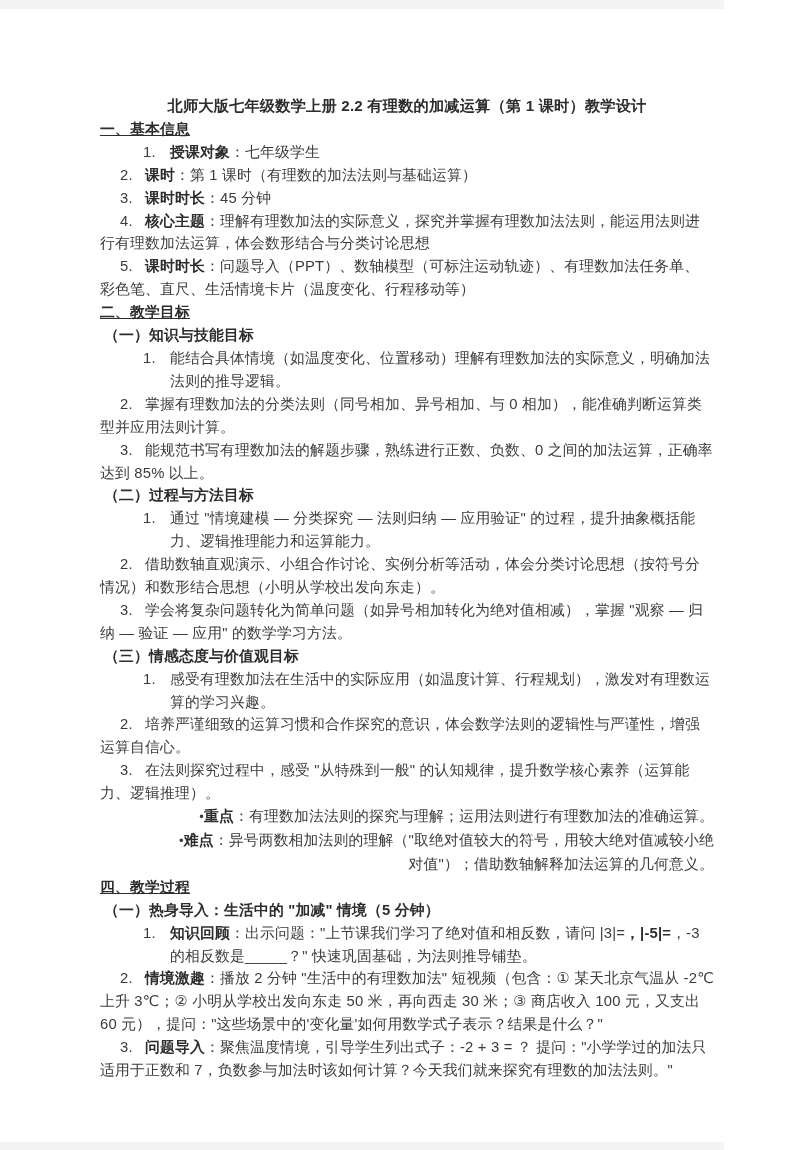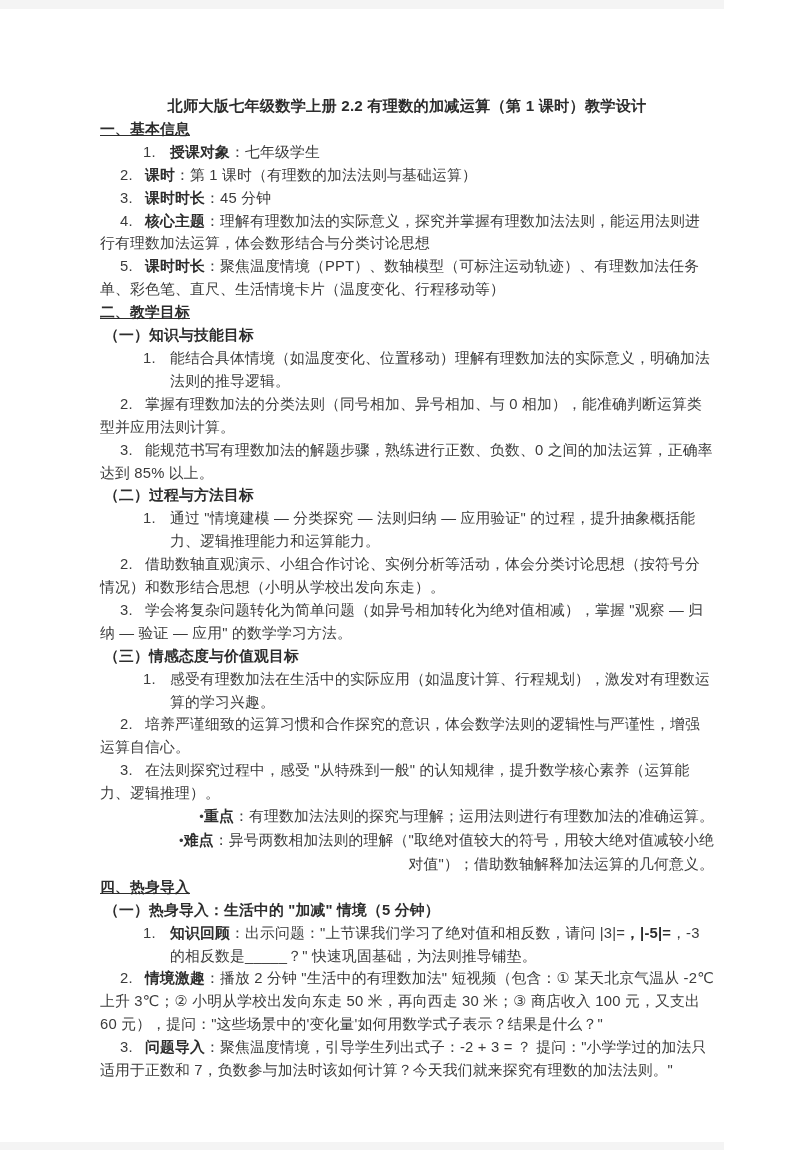--- a/index.html
+++ b/index.html
@@ -37,36 +37,36 @@
 
 <div class="page">
   <div class="strip top"></div>
   <div class="content">
       <div class="blk title"><span class="b">北师大版七年级数学上册 2.2 有理数的加减运算（第 1 课时）教学设计</span></div>
       <div class="blk h1"><span class="b">一、基本信息</span></div>
       <div class="blk li-indent"><span class="num">1.</span><span class="b">授课对象</span><span>：七年级学生</span></div>
       <div class="blk li-flush"><span class="num">2.</span><span class="b">课时</span><span>：第 1 课时（有理数的加法法则与基础运算）</span></div>
       <div class="blk li-flush"><span class="num">3.</span><span class="b">课时时长</span><span>：45 分钟</span></div>
       <div class="blk li-flush"><span class="num">4.</span><span class="b">核心主题</span><span>：理解有理数加法的实际意义，探究并掌握有理数加法法则，能运用法则进行有理数加法运算，体会数形结合与分类讨论思想</span></div>
-      <div class="blk li-flush"><span class="num">5.</span><span class="b">课时时长</span><span>：聚焦温度情境（PPT）、数轴模型（可标注运动轨迹）、有理数加法任务单、彩色笔、直尺、生活情境卡片（温度变化、行程移动等）</span></div>
+      <div class="blk li-flush"><span class="num">5.</span><span class="b">课时时长</span><span>：问题导入（PPT）、数轴模型（可标注运动轨迹）、有理数加法任务单、彩色笔、直尺、生活情境卡片（温度变化、行程移动等）</span></div>
       <div class="blk h1"><span class="b">二、教学目标</span></div>
       <div class="blk h2"><span class="b">（一）知识与技能目标</span></div>
       <div class="blk li-indent"><span class="num">1.</span><span>能结合具体情境（如温度变化、位置移动）理解有理数加法的实际意义，明确加法法则的推导逻辑。</span></div>
       <div class="blk li-flush"><span class="num">2.</span><span>掌握有理数加法的分类法则（同号相加、异号相加、与 0 相加），能准确判断运算类型并应用法则计算。</span></div>
       <div class="blk li-flush"><span class="num">3.</span><span>能规范书写有理数加法的解题步骤，熟练进行正数、负数、0 之间的加法运算，正确率达到 85% 以上。</span></div>
       <div class="blk h2"><span class="b">（二）过程与方法目标</span></div>
       <div class="blk li-indent"><span class="num">1.</span><span>通过 "情境建模 — 分类探究 — 法则归纳 — 应用验证" 的过程，提升抽象概括能力、逻辑推理能力和运算能力。</span></div>
       <div class="blk li-flush"><span class="num">2.</span><span>借助数轴直观演示、小组合作讨论、实例分析等活动，体会分类讨论思想（按符号分情况）和数形结合思想（小明从学校出发向东走）。</span></div>
       <div class="blk li-flush"><span class="num">3.</span><span>学会将复杂问题转化为简单问题（如异号相加转化为绝对值相减），掌握 "观察 — 归纳 — 验证 — 应用" 的数学学习方法。</span></div>
       <div class="blk h2"><span class="b">（三）情感态度与价值观目标</span></div>
       <div class="blk li-indent"><span class="num">1.</span><span>感受有理数加法在生活中的实际应用（如温度计算、行程规划），激发对有理数运算的学习兴趣。</span></div>
       <div class="blk li-flush"><span class="num">2.</span><span>培养严谨细致的运算习惯和合作探究的意识，体会数学法则的逻辑性与严谨性，增强运算自信心。</span></div>
       <div class="blk li-flush"><span class="num">3.</span><span>在法则探究过程中，感受 "从特殊到一般" 的认知规律，提升数学核心素养（运算能力、逻辑推理）。</span></div>
       <div class="blk bullet"><span class="bul">•</span><span class="b">重点</span><span>：有理数加法法则的探究与理解；运用法则进行有理数加法的准确运算。</span></div>
       <div class="blk bullet"><span class="bul">•</span><span class="b">难点</span><span>：异号两数相加法则的理解（"取绝对值较大的符号，用较大绝对值减较小绝对值"）；借助数轴解释加法运算的几何意义。</span></div>
-      <div class="blk h1"><span class="b">四、热身导入</span></div>
+      <div class="blk h1"><span class="b">四、教学过程</span></div>
       <div class="blk h2"><span class="b">（一）热身导入：生活中的 "加减" 情境（5 分钟）</span></div>
       <div class="blk li-indent"><span class="num">1.</span><span class="b">知识回顾</span><span>：出示问题："上节课我们学习了绝对值和相反数，请问 |3|=</span><span class="b">，|-5|=</span><span>，-3 的相反数是_____？" 快速巩固基础，为法则推导铺垫。</span></div>
       <div class="blk li-flush"><span class="num">2.</span><span class="b">情境激趣</span><span>：播放 2 分钟 "生活中的有理数加法" 短视频（包含：① 某天北京气温从 -2℃上升 3℃；② 小明从学校出发向东走 50 米，再向西走 30 米；③ 商店收入 100 元，又支出 60 元），提问："这些场景中的'变化量'如何用数学式子表示？结果是什么？"</span></div>
       <div class="blk li-flush"><span class="num">3.</span><span class="b">问题导入</span><span>：聚焦温度情境，引导学生列出式子：-2 + 3 = ？  提问："小学学过的加法只适用于正数和 7，负数参与加法时该如何计算？今天我们就来探究有理数的加法法则。"</span></div>
     </div>
   <div class="strip bottom"></div>
 </div>
 
 </body></html>

